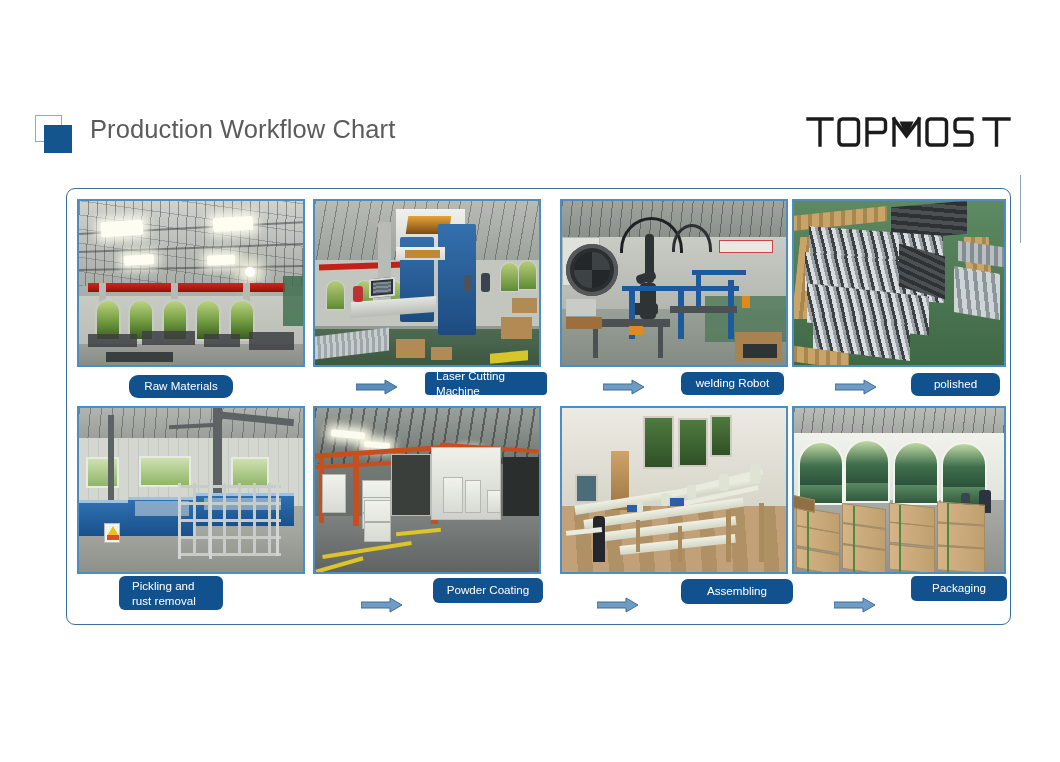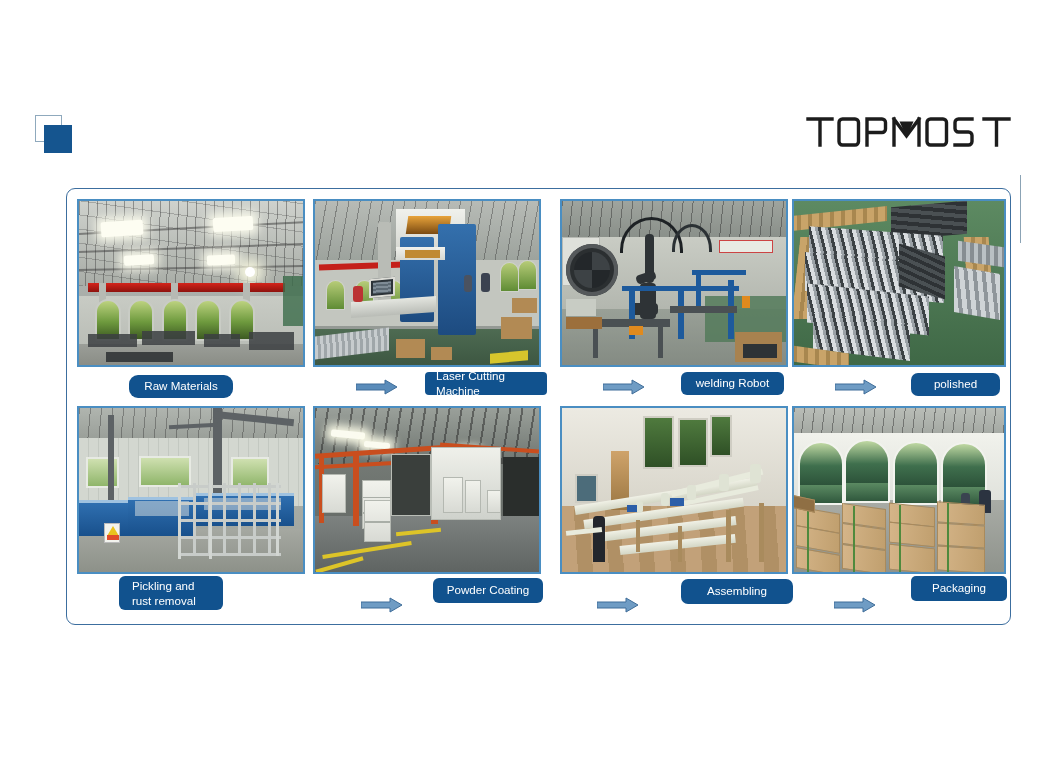--- a/index.html
+++ b/index.html
@@ -409,20 +409,21 @@
 
 <div class="page">
 
   <div class="header">
 
     <div class="logo-mark">
       <div class="sq-outline"></div>
       <div class="sq-solid"></div>
     </div>
 
+    <div class="page-title">Production Workflow Chart</div>
 
     <div class="brand">
       <svg width="178" height="40" viewBox="0 0 178 40">
         <g fill="none" stroke="#1c1c1c" stroke-width="3.4" stroke-linecap="square">
 
           <path d="M2 7 H26 M14 7 V33"></path>
 
           <path d="M33 10.5 V29.5 A3.5 3.5 0 0 0 36.5 33 H49 A3.5 3.5 0 0 0 52.5 29.5 V10.5 A3.5 3.5 0 0 0 49 7 H36.5 A3.5 3.5 0 0 0 33 10.5 Z"></path>
 
           <path d="M61 33 V7 H76 A3.5 3.5 0 0 1 79.5 10.5 V17 A3.5 3.5 0 0 1 76 20.5 H61"></path>

